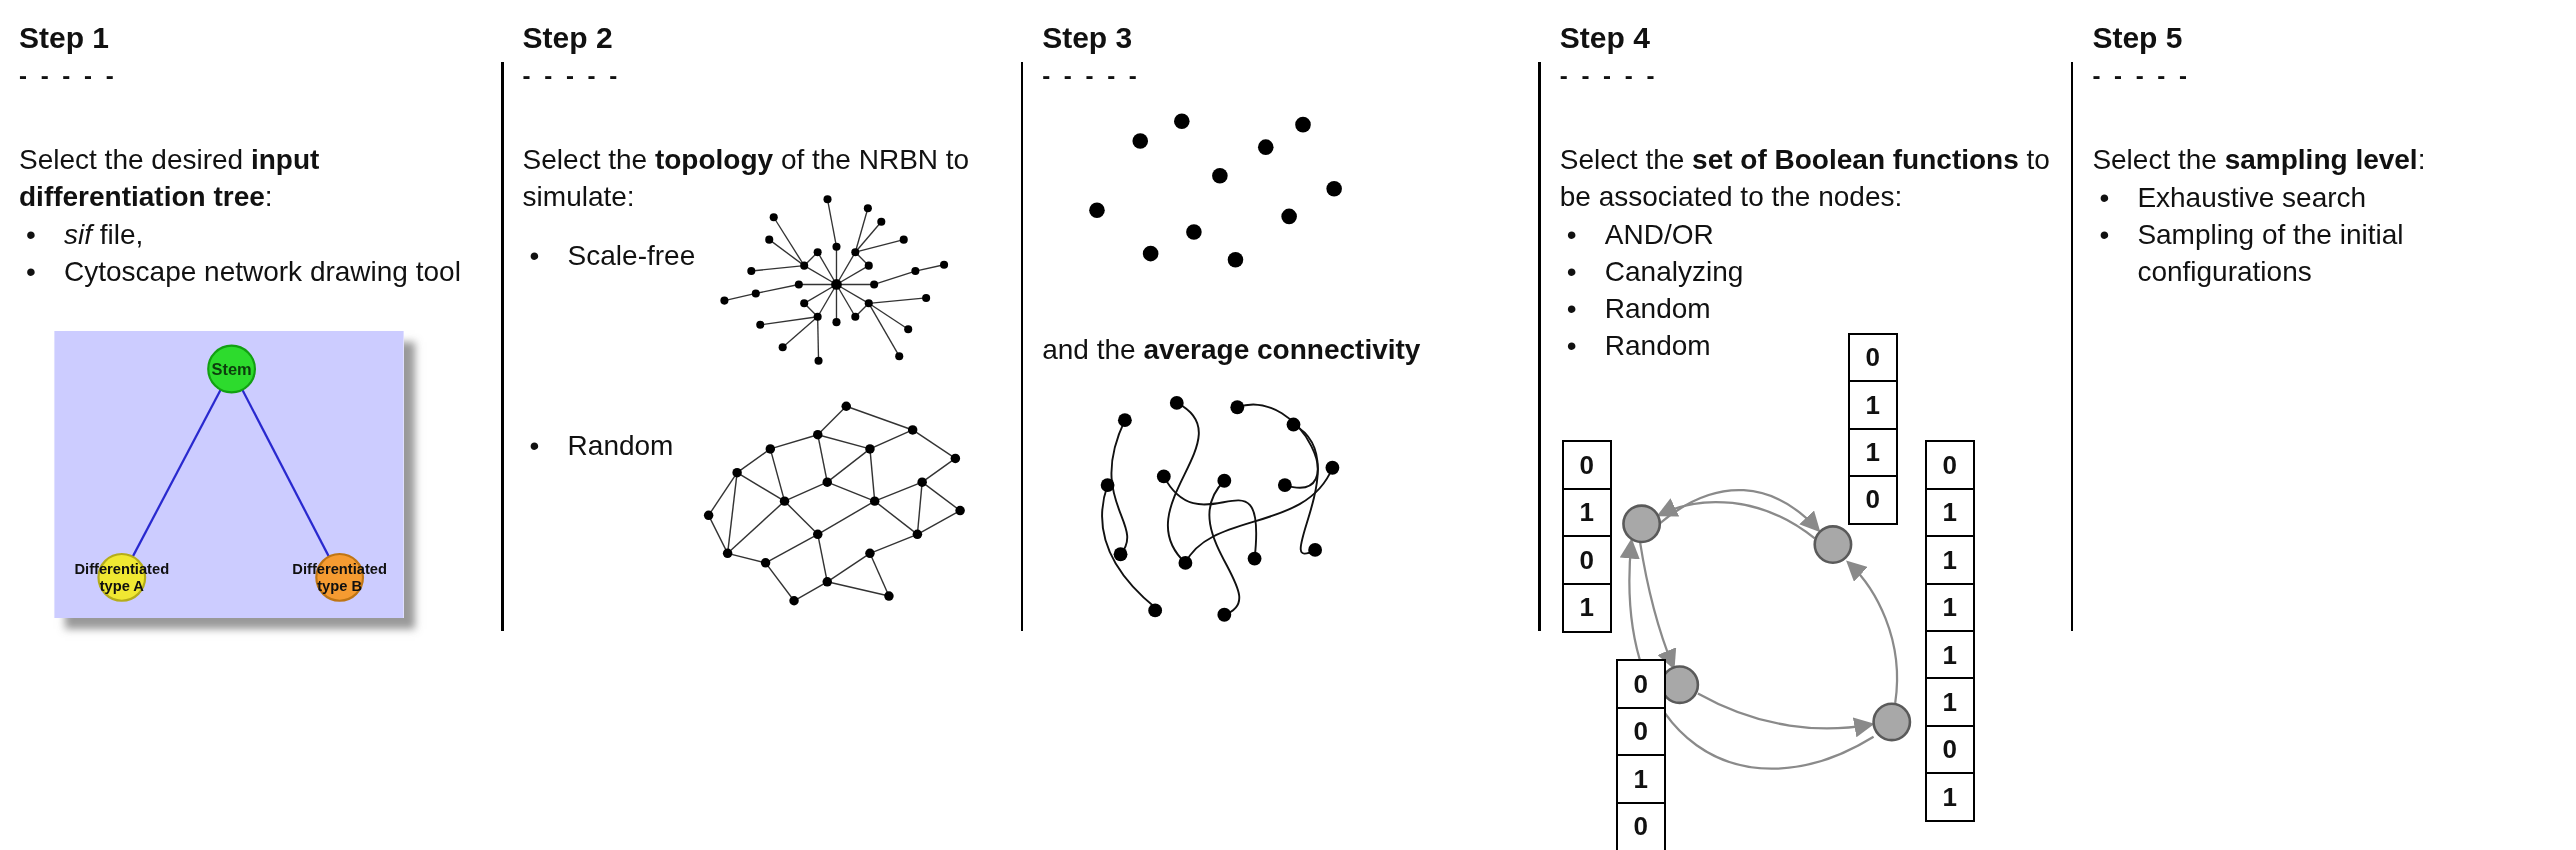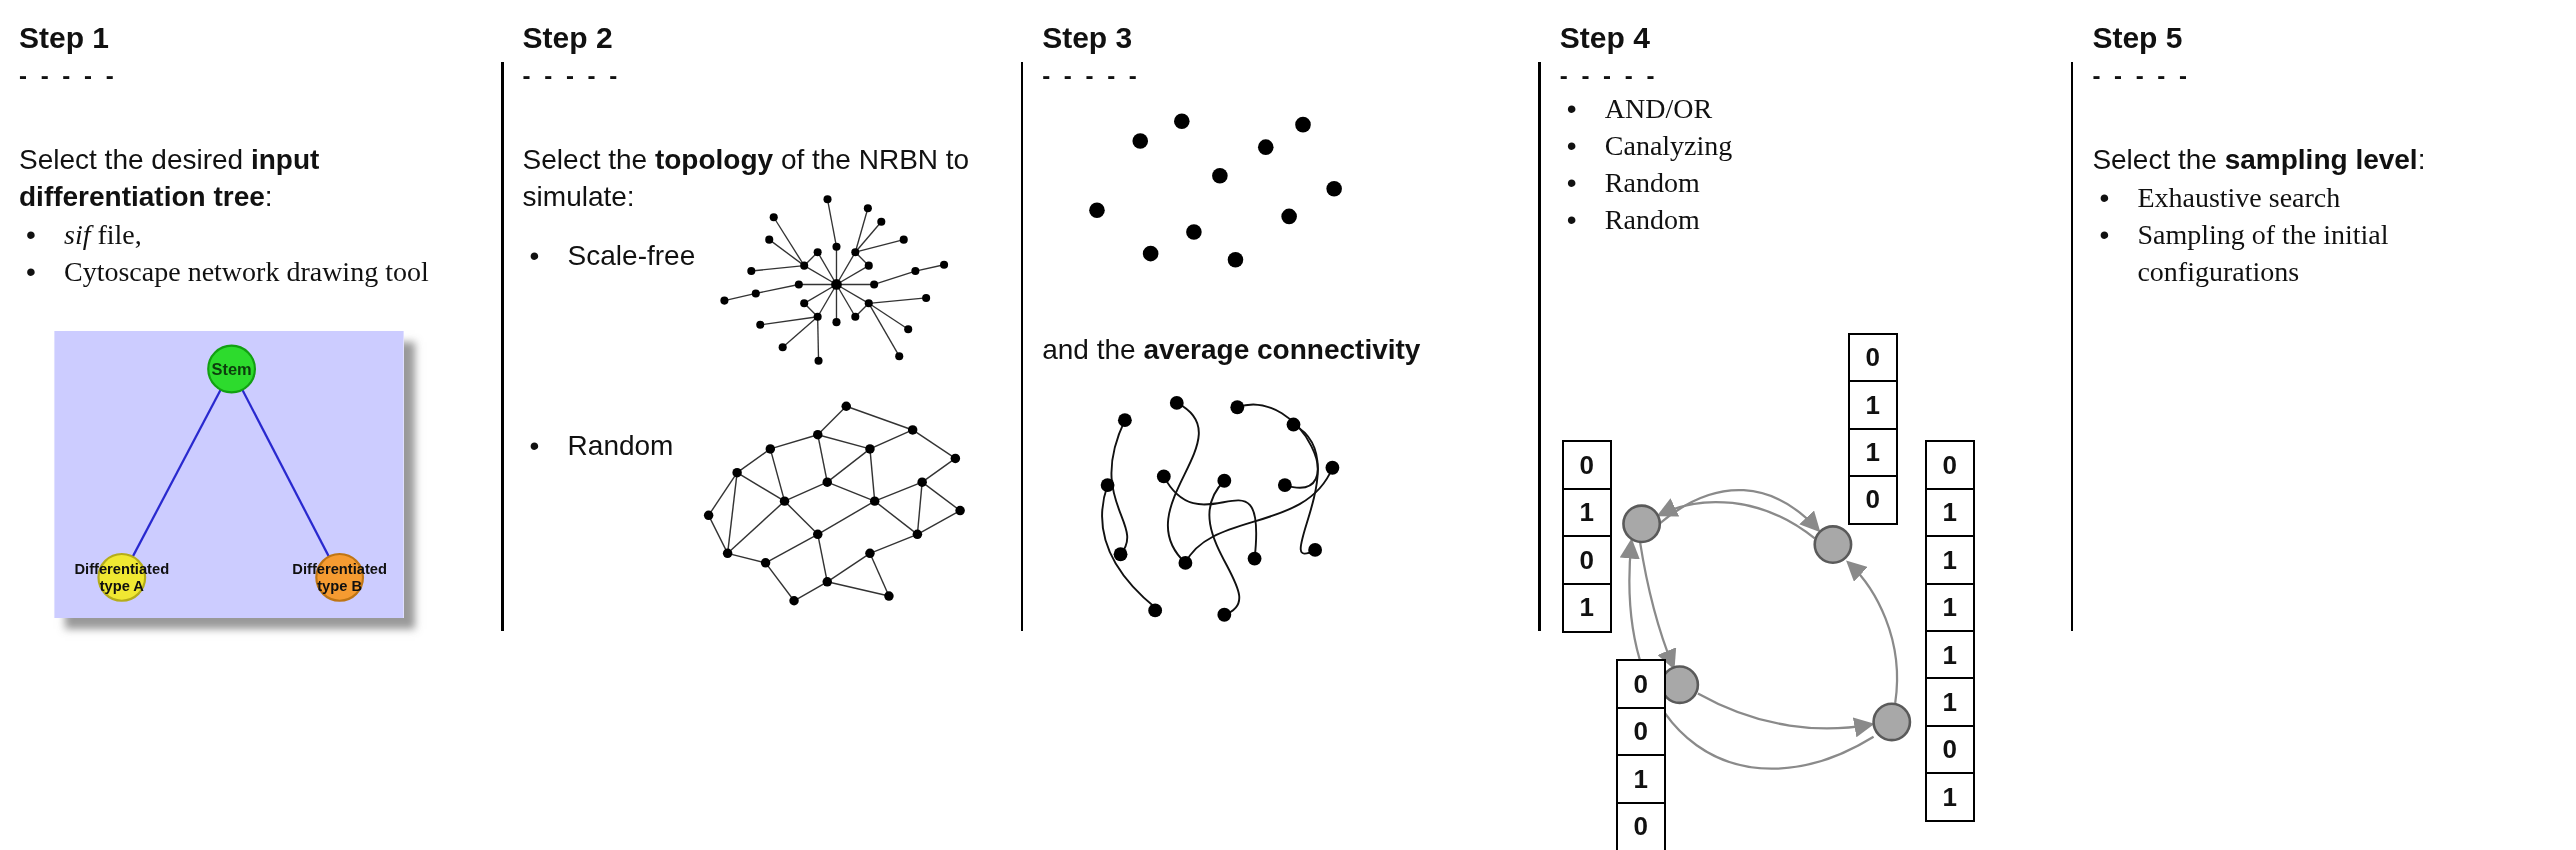--- a/index.html
+++ b/index.html
@@ -12,21 +12,21 @@
 
   .step-title { font-size:30px; font-weight:bold; padding-top:10.4px; }
   .dashes { font-size:24px; font-weight:bold; letter-spacing:3.5px; margin-top:7px; }
   .para { font-size:28px; line-height:1.32; margin-top:52px; }
   .para.tight { margin-top:22.5px; }
   .bd { font-weight:bold; }
   .it { font-style:italic; }
   .bullets { font-size:28px; line-height:1.32; margin-top:1.7px; }
   .bullet { display:flex; }
   .bullet .mk { width:38px; flex:none; padding-left:7px; }
-  .bullet .tx { flex:1;font-family:Liberation Serif, serif; }
+  .bullet .tx { flex:1; }
 
   
   .tree-box { width:350px; height:287px; margin:40px 0 0 35px;
               box-shadow:11.2px 11.2px 7.8px rgba(70,70,70,0.55); }
   .tree-box svg { display:block; }
   .tree-label { font-size:17px; font-weight:bold; fill:#101010; }
   .stem-label { font-size:19px; font-weight:bold; fill:#0d3d0d; }
 
   
   .sf-row { display:flex; margin-top:-40px; }
@@ -303,20 +303,23 @@
           <circle cx="175" cy="270" r="8"></circle>
       </g>
     </svg>
   </div>
 
   <div class="sep"></div>
 
   <div class="col c4">
     <div class="step-title">Step 4</div>
     <div class="dashes">- - - - -</div>
+    <div class="para">
+      <span>Select the </span><span class="bd">set of Boolean functions</span><span> to be associated to the nodes:</span>
+    </div>
     <div class="bullets">
       <div class="bullet">
           <span class="mk">•</span>
           <span class="tx">AND/OR</span>
         </div>
       <div class="bullet">
           <span class="mk">•</span>
           <span class="tx">Canalyzing</span>
         </div>
       <div class="bullet">

